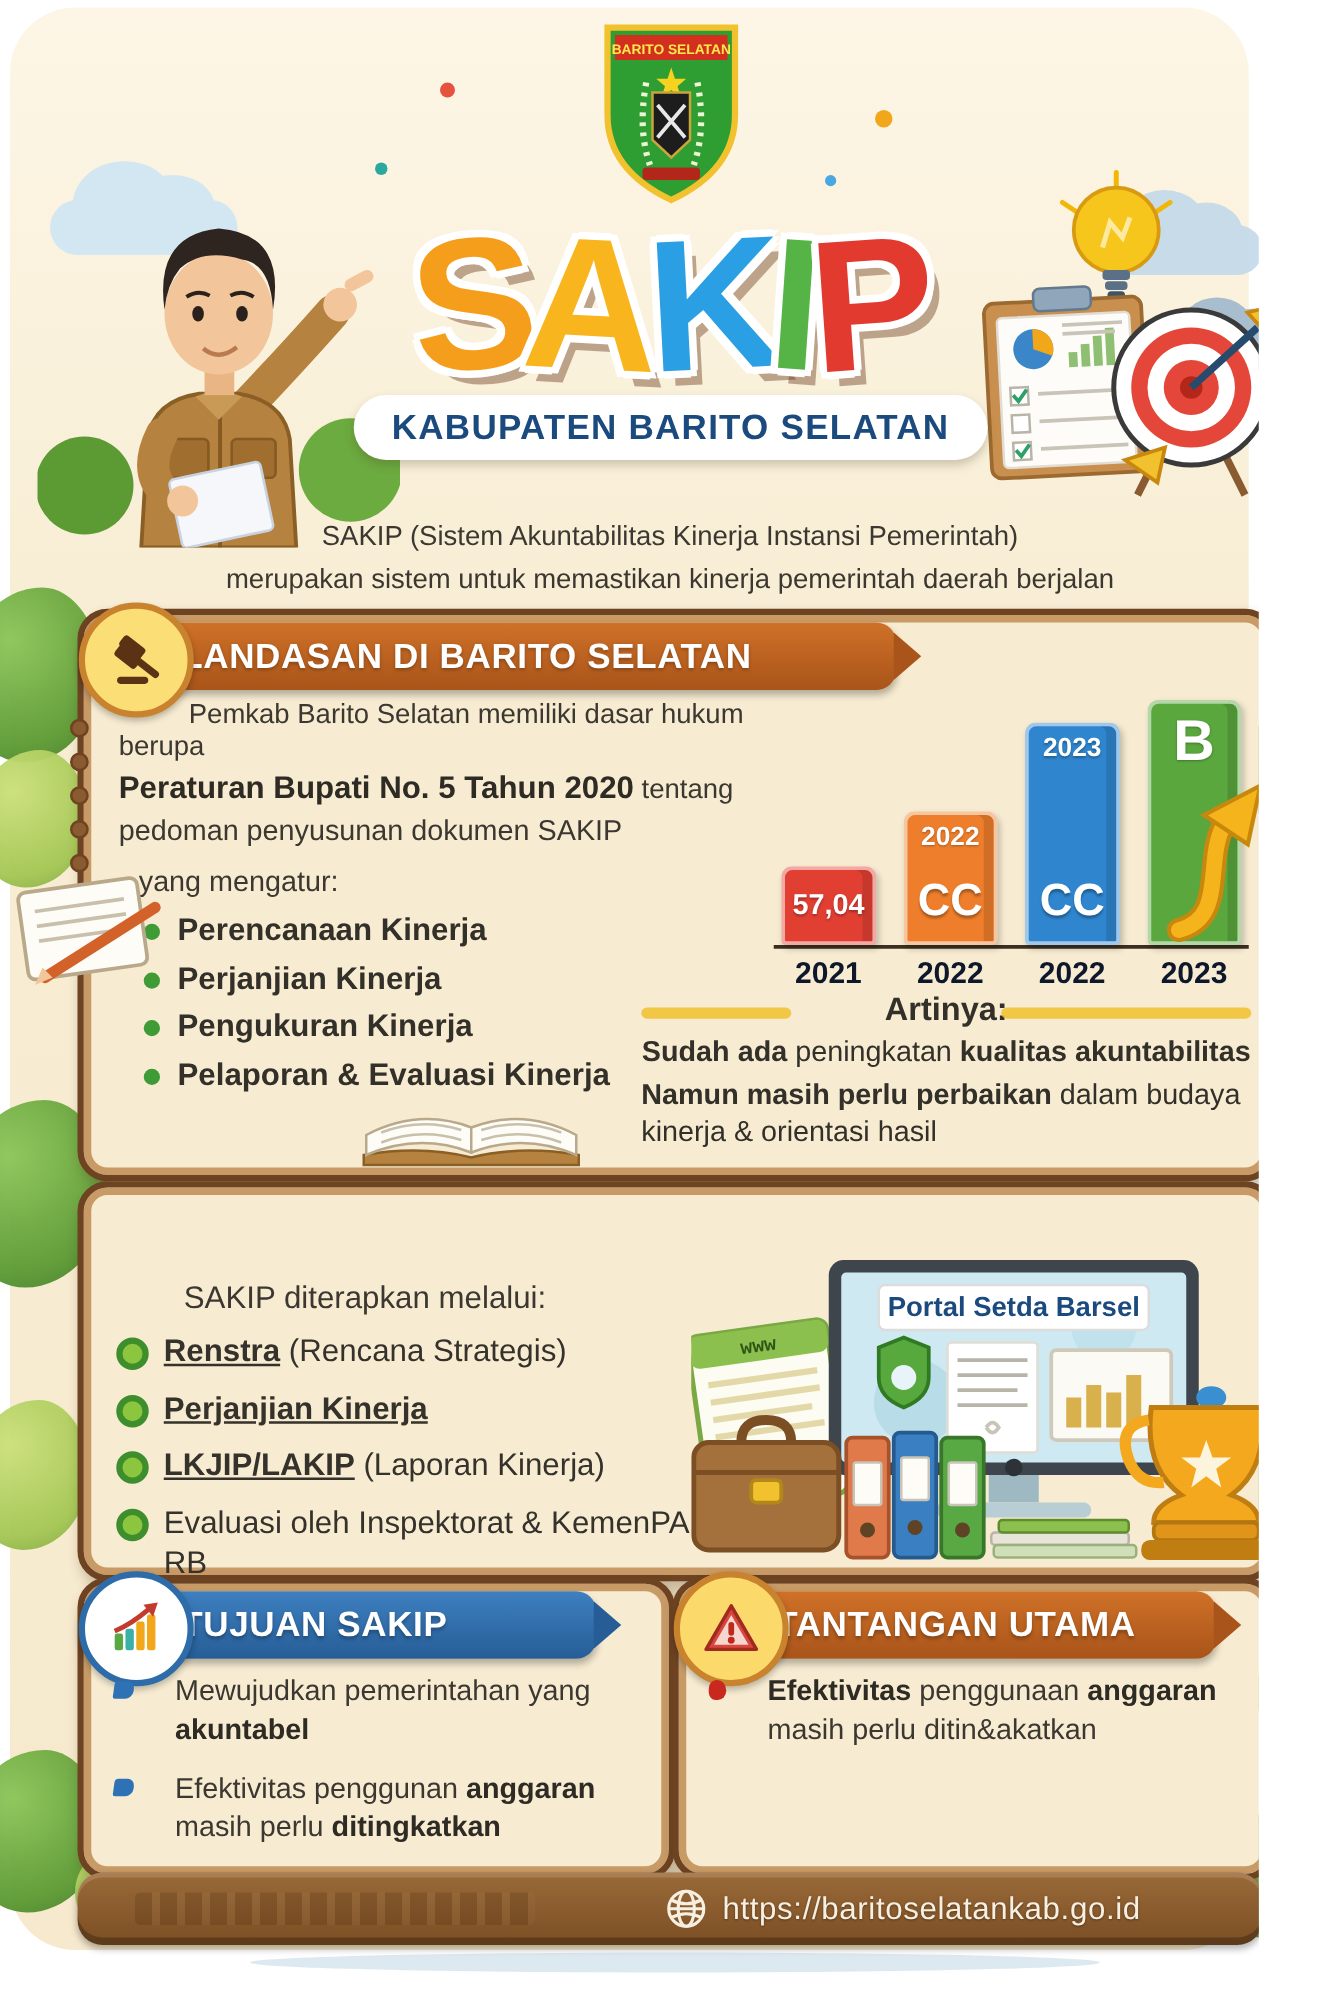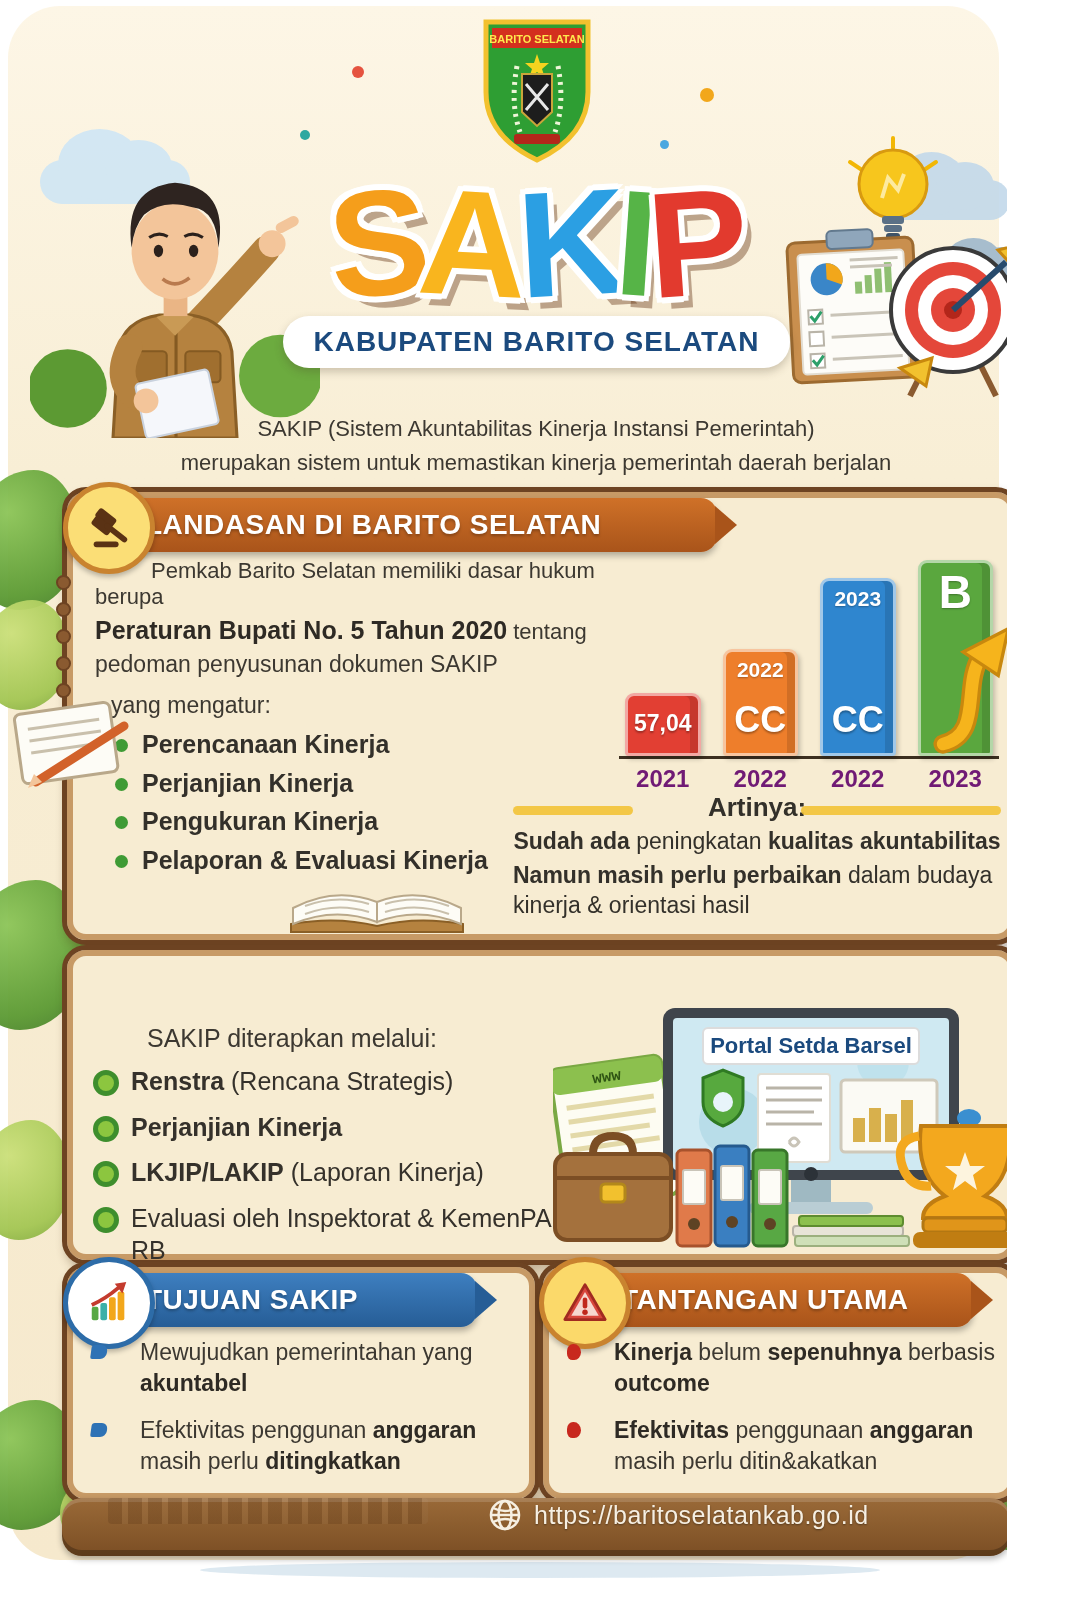--- a/index.html
+++ b/index.html
@@ -68,21 +68,21 @@
 
   .chart{position:absolute;left:552px;top:62px;width:380px;}
   .chart-bars{display:flex;align-items:flex-end;gap:22px;height:202px;border-bottom:3px solid #3c2f1f;padding:0 6px;}
   .bar{position:relative;width:76px;border-radius:9px 9px 4px 4px;border:3px solid rgba(255,255,255,.55);box-shadow:2px 3px 5px rgba(0,0,0,.22),inset -8px 0 0 rgba(0,0,0,.12);box-sizing:border-box;}
   .bar-top{position:absolute;top:6px;left:0;width:100%;text-align:center;color:#fff;font-weight:bold;font-size:21px;text-shadow:0 1px 2px rgba(0,0,0,.3);}
   .bar-top-big{font-size:46px;top:2px;}
   .bar-grade{position:absolute;bottom:12px;left:0;width:100%;text-align:center;color:#fff;font-weight:bold;font-size:36px;text-shadow:0 2px 2px rgba(0,0,0,.3);}
   .bar-grade-num{font-size:23px;bottom:16px;}
   .bar-arrow{position:absolute;right:-30px;bottom:-4px;width:92px;height:138px;}
   .chart-years{display:flex;gap:22px;padding:6px 6px 0 6px;}
-  .chart-years .year{width:76px;text-align:center;font-weight:bold;font-size:24px;color:#701a75;}
+  .chart-years .year{width:76px;text-align:center;font-weight:bold;font-size:24px;color:#0f172a;}
 
   .artinya{position:absolute;left:446px;top:300px;width:488px;color:#33302a;}
   .artinya .alabel{text-align:center;font-weight:bold;font-size:26px;margin-bottom:4px;position:relative;}
   .artinya .alabel::before,.artinya .alabel::after{content:'';position:absolute;top:14px;height:9px;border-radius:5px;background:#f2c12e;opacity:.85;}
   .artinya .alabel::before{left:0;width:120px;}
   .artinya .alabel::after{right:0;width:200px;}
   .artinya .l1{text-align:center;font-size:23px;line-height:1.3;margin:0;}
   .artinya .l2{text-align:left;font-size:23px;line-height:1.3;margin:4px 0 0 0;}
   .artinya .b{font-weight:bold;}
 
@@ -90,32 +90,32 @@
   .notebook-decor{position:absolute;left:6px;top:682px;width:140px;height:120px;}
   .spiral{position:absolute;left:56px;top:575px;width:14px;height:150px;display:flex;flex-direction:column;justify-content:space-between;}
   .spiral i{width:11px;height:11px;border-radius:50%;background:#8a5a30;border:2px solid #6d4322;}
 
   
   .nilai-left{position:absolute;left:26px;top:74px;width:520px;color:#3c3831;}
   .nilai-left .nintro{font-size:25px;margin:0 0 12px 54px;}
   .nilai-list{list-style:none;margin:0;padding:0;}
   .nilai-list li{display:flex;align-items:flex-start;font-size:25px;line-height:1.3;margin-bottom:13px;color:#35312b;}
   .nilai-list .ring{flex:0 0 16px;width:16px;height:16px;border-radius:50%;background:#8cc63f;border:5px solid #3e8e2d;margin:5px 12px 0 0;}
-  .nilai-list .b{font-weight:bold;}
+  .nilai-list .b{font-weight:bold;text-decoration:underline;}
   .nilai-illus{position:absolute;left:486px;top:52px;width:456px;height:250px;}
 
   
   .goal-list{position:absolute;left:24px;top:70px;right:16px;}
   .goal-item{display:flex;align-items:flex-start;font-size:23px;line-height:1.35;color:#3c3831;margin-bottom:16px;gap:21px;}
   .goal-item .b{font-weight:bold;color:#2e2a24;}
   .flag{flex:0 0 16px;width:16px;height:14px;background:#2e72b5;border-radius:3px 6px 6px 2px;margin:8px 12px 0 0;transform:skewX(-8deg);}
   .pin{flex:0 0 14px;width:14px;height:16px;background:#c8281e;border-radius:50% 60% 55% 45%;margin:7px 12px 0 0;}
 
   
-  .footer{position:absolute;left:62px;top:1498px;width:948px;height:58px;border-radius:20px;background:linear-gradient(#9a6a38,#7b4e24);box-shadow:inset 0 4px 0 rgba(255,255,255,.15),inset 0 -6px 0 rgba(0,0,0,.25),0 3px 6px rgba(0,0,0,.3);display:flex;align-items:flex-start;}
+  .footer{position:absolute;left:62px;top:1498px;width:948px;height:58px;border-radius:20px;background:linear-gradient(#9a6a38,#7b4e24);box-shadow:inset 0 4px 0 rgba(255,255,255,.15),inset 0 -6px 0 rgba(0,0,0,.25),0 3px 6px rgba(0,0,0,.3);display:flex;align-items:center;gap:44px;}
   .carve{margin-left:46px;width:320px;height:26px;border-radius:4px;background:repeating-linear-gradient(90deg,rgba(60,30,8,.35) 0 14px,rgba(255,255,255,.06) 14px 20px);opacity:.5;}
   .url-wrap{display:flex;align-items:center;gap:12px;margin-left:60px;}
   .url-wrap .globe{width:34px;height:34px;}
   .url{color:#f6efe2;font-size:25px;letter-spacing:.5px;text-shadow:0 1px 2px rgba(0,0,0,.4);}
 </style>
 </head>
 <body>
 
 <div class="page">
   <div class="poster-bg"></div>
@@ -504,24 +504,20 @@
           <path d="M24,12 L39,38 H9 Z" fill="#f6d7cf"></path>
           <rect x="21.5" y="18" width="5" height="12" rx="2.5" fill="#c0281c"></rect>
           <circle cx="24" cy="34" r="3" fill="#c0281c"></circle>
         </svg>
       </span>
       <span class="txt">TANTANGAN UTAMA</span>
     </div>
     <div class="goal-list">
       <div class="goal-item">
         <span class="pin"></span>
-        <span><span class="b">Kinerja</span><span> belum </span><span class="b">sepenuhnya</span><span> berbasis </span><span class="b">outcome</span></span>
-      </div>
-      <div class="goal-item">
-        <span class="pin"></span>
         <span><span class="b">Efektivitas</span><span> penggunaan </span><span class="b">anggaran</span><span> masih perlu ditin&amp;akatkan</span><span class="b"></span></span>
       </div>
     </div>
   </section>
 
   <footer class="footer">
     <div class="carve"></div>
     <div class="url-wrap">
       <svg class="globe" viewBox="0 0 34 34">
         <circle cx="17" cy="17" r="14" fill="none" stroke="#f6efe2" stroke-width="2.5"></circle>

